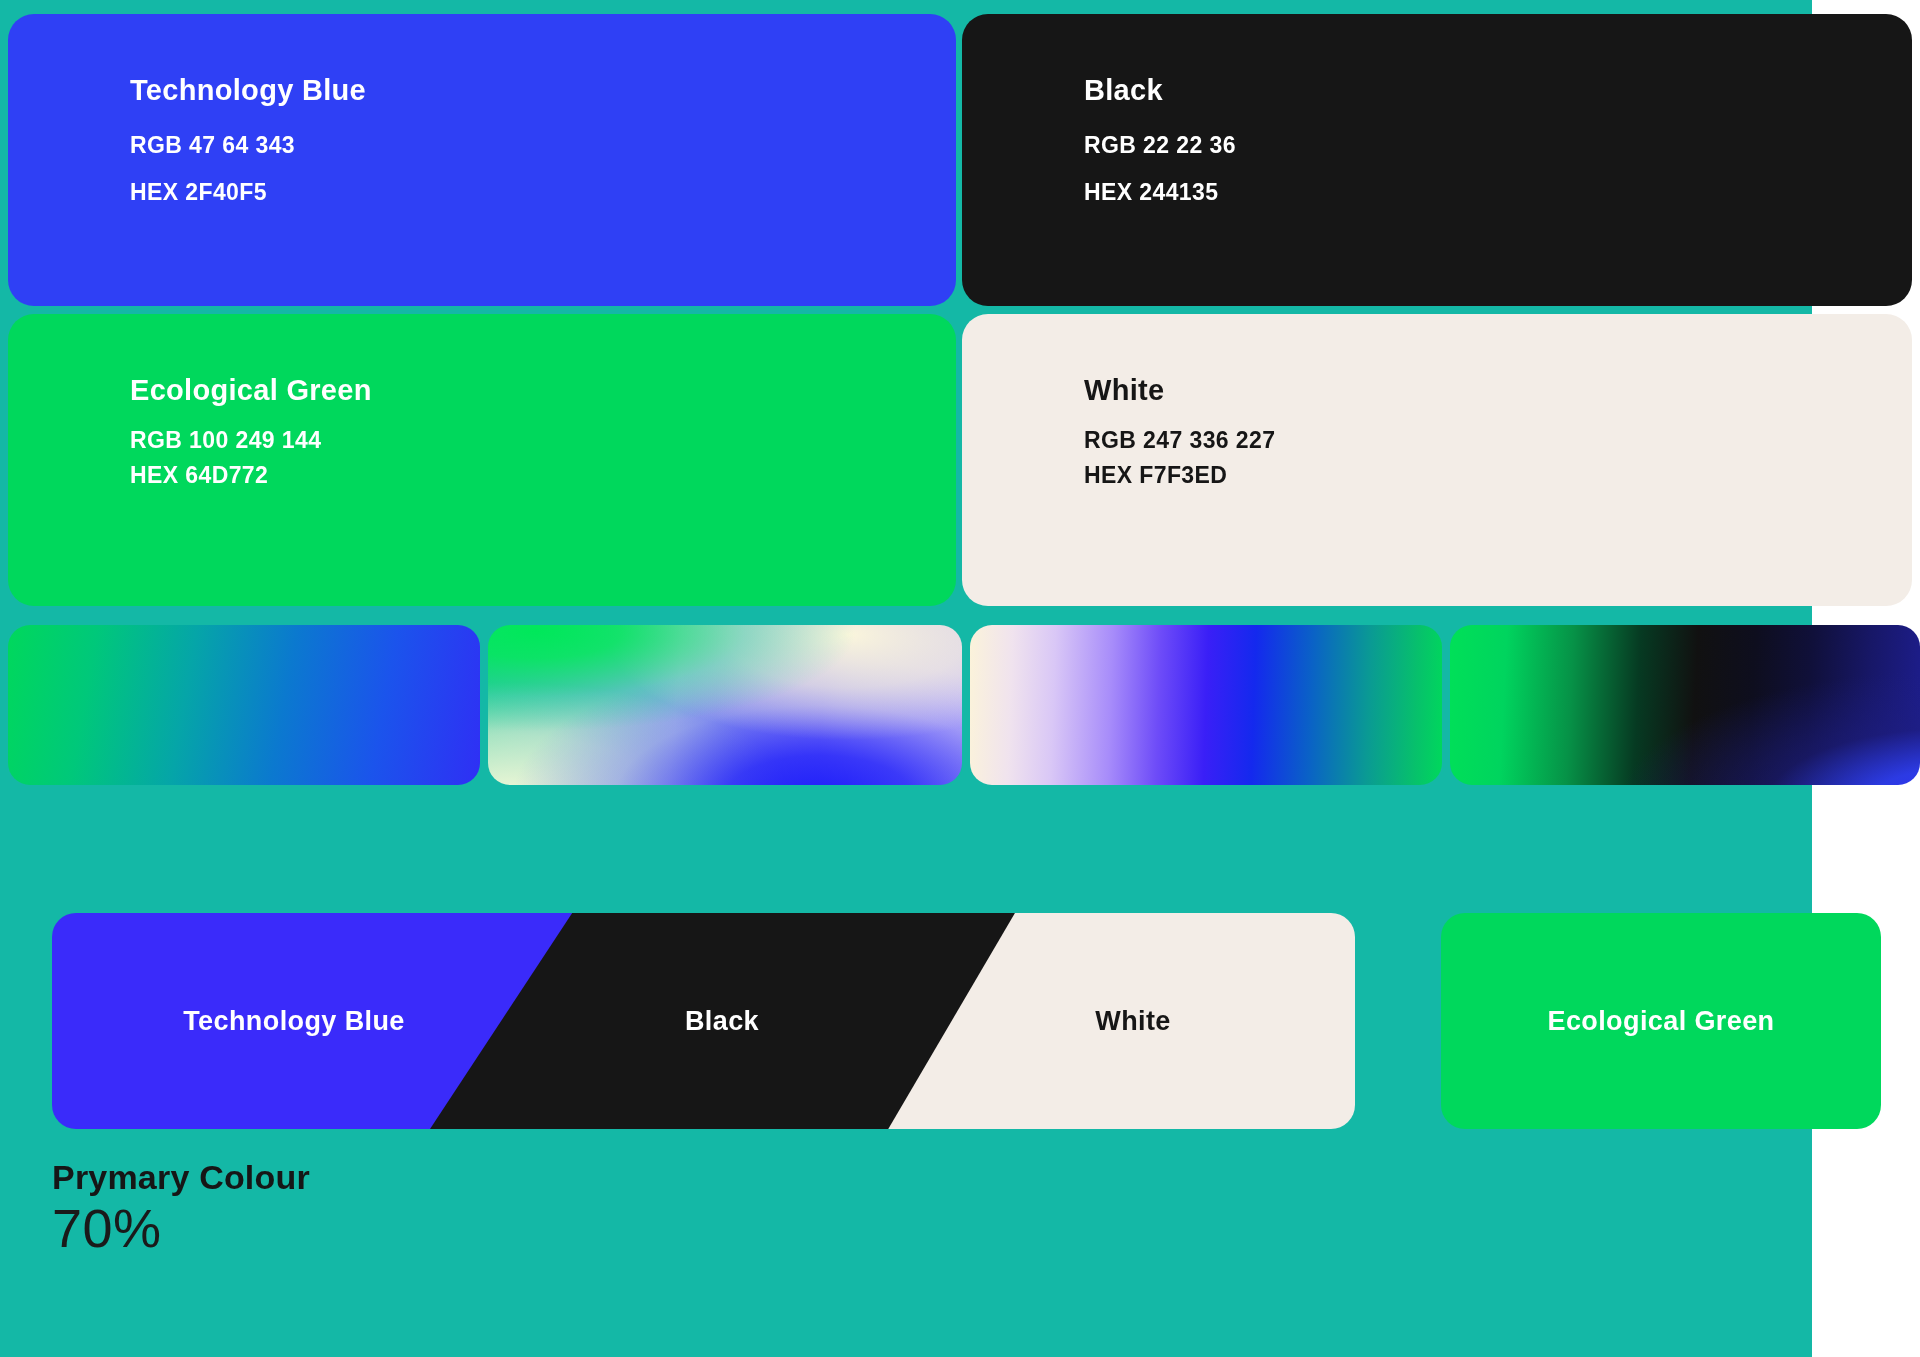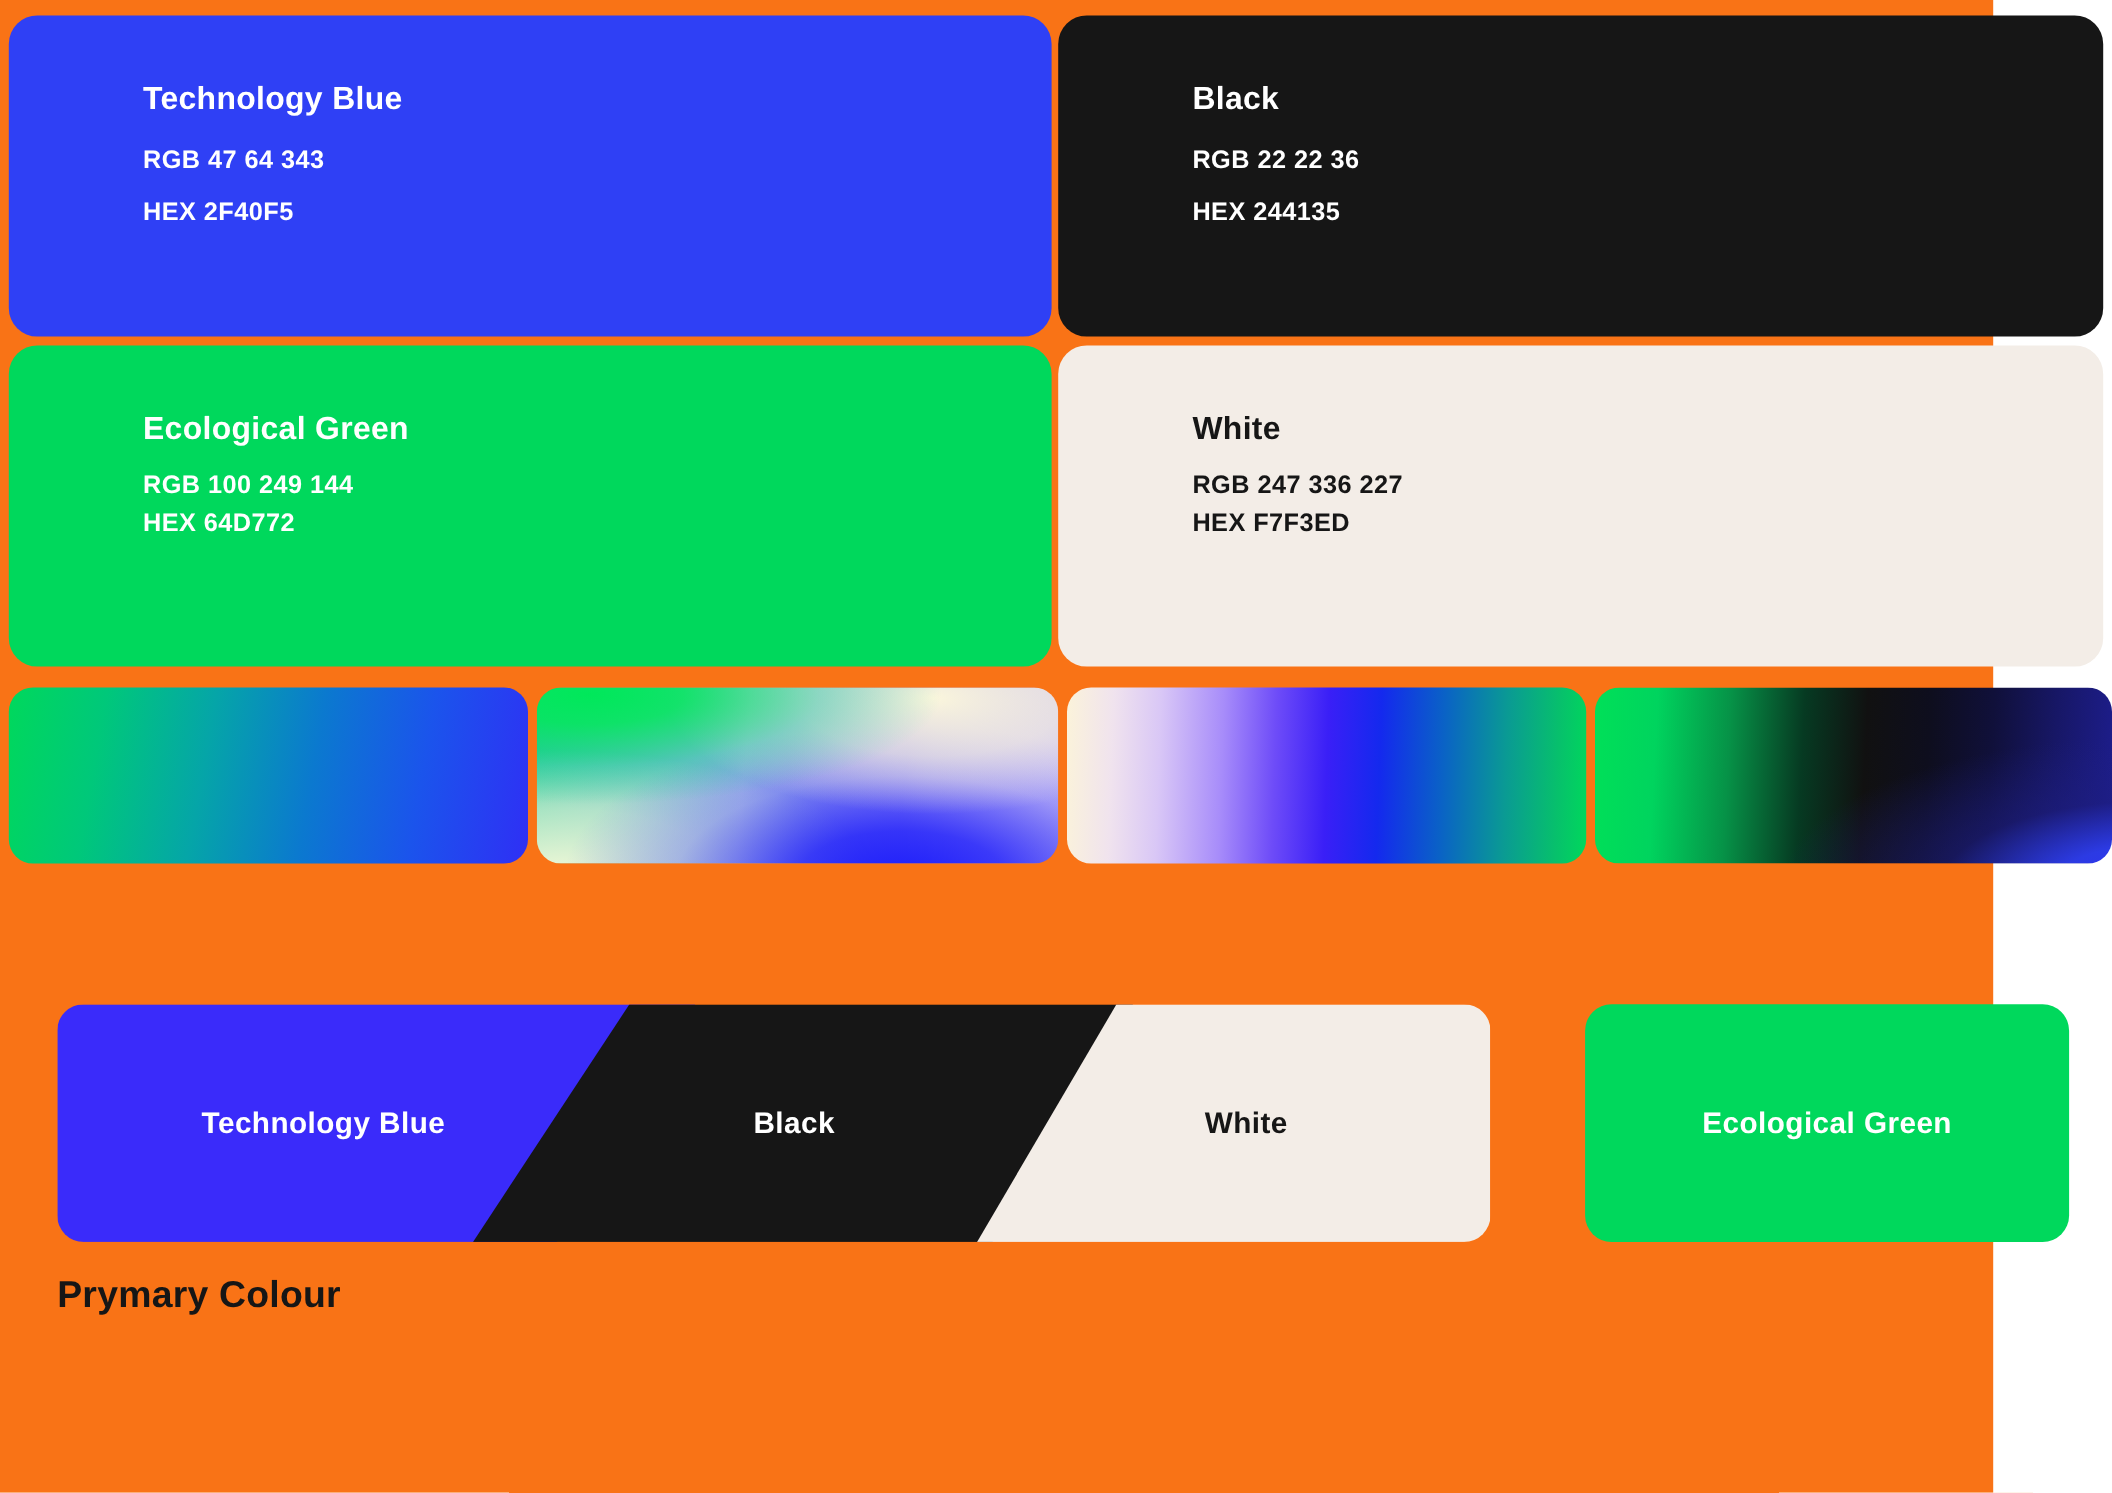--- a/index.html
+++ b/index.html
@@ -9,21 +9,21 @@
     height: 1357px;
     background: #ffffff;
     font-family: "Liberation Sans", sans-serif;
     overflow: hidden;
   }
 
   #page {
     position: relative;
     width: 1812px;
     height: 1357px;
-    background: #f97316;
+    background: #14b8a6;
   }
 
   
   .swatch-card {
     position: absolute;
     border-radius: 26px;
     overflow: hidden;
   }
   .swatch-inner {
     position: absolute;
@@ -237,16 +237,17 @@
       <span class="seg-label">White</span>
     </div>
   </div>
 
   <div id="secondary-bar">
     <span class="seg-label">Ecological Green</span>
   </div>
 
   <div class="caption-block" id="caption-primary">
     <div class="caption-title">Prymary Colour</div>
+    <div class="caption-pct">70%</div>
   </div>
 
 
 </div>
 
 </body></html>

